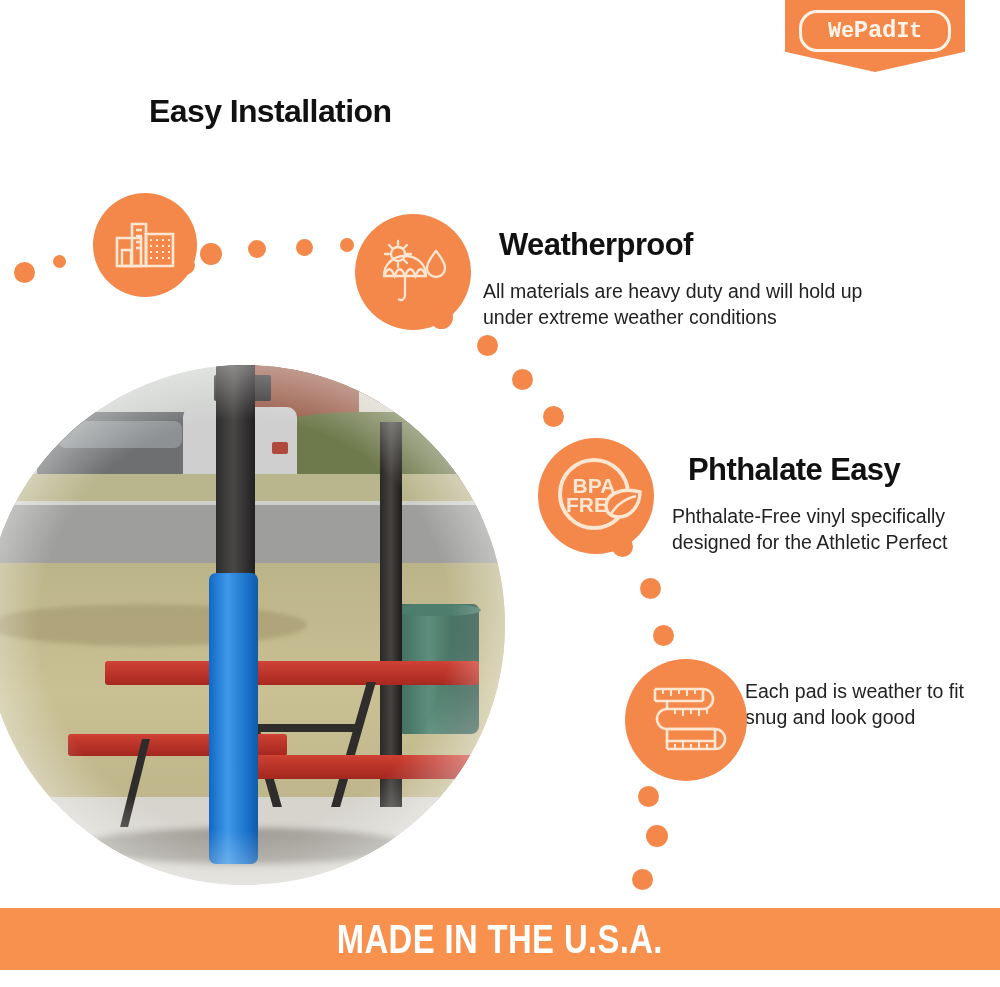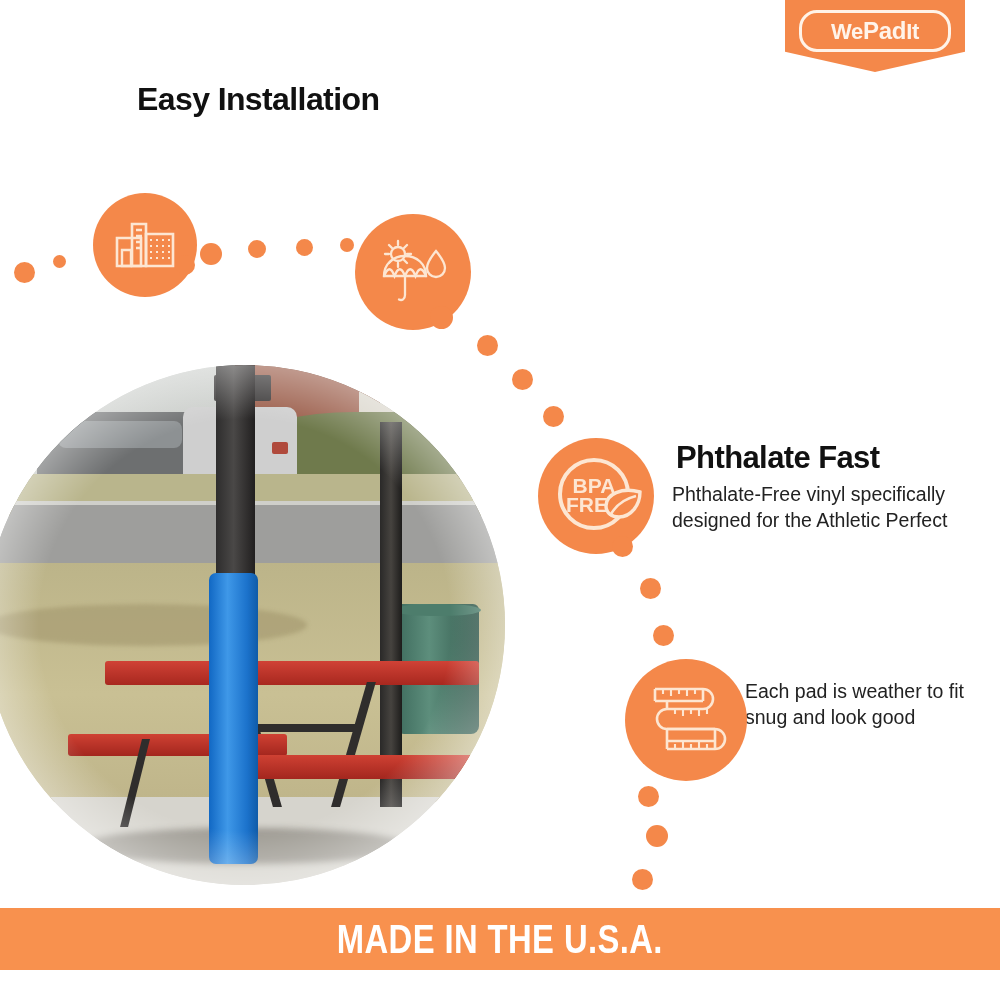--- a/index.html
+++ b/index.html
@@ -5,27 +5,27 @@
   html,body{margin:0;padding:0;background:#ffffff;}
   body{width:1000px;height:987px;overflow:hidden;font-family:"Liberation Sans",sans-serif;color:#111;}
   #page{position:relative;width:1000px;height:987px;background:#fff;overflow:hidden;}
 
   
   .logo-wrap{position:absolute;left:785px;top:0;width:180px;height:72px;}
   .logo-shape{position:absolute;inset:0;background:#F4884A;
      -webkit-clip-path:polygon(0 0,100% 0,100% 72%,50% 100%,0 72%);
      clip-path:polygon(0 0,100% 0,100% 72%,50% 100%,0 72%);}
   .logo-inner{position:absolute;left:14px;top:10px;right:14px;height:36px;border:3px solid #FFF3E8;border-radius:18px;
-     display:flex;align-items:center;justify-content:center;}
+     display:flex;align-items:center;justify-content:center;font-family:Liberation Mono, monospace;}
   .logo-text{font-size:22px;font-weight:700;color:#FFF4EA;letter-spacing:-.3px;line-height:1;white-space:nowrap;}
   .logo-text .b{font-weight:800;font-size:24px;}
 
   
   .feat{position:absolute;}
-  .feat h2{margin:4px;font-size:31px;font-weight:800;letter-spacing:-.6px;color:#111;line-height:1.1;}
+  .feat h2{margin:16px;font-size:31px;font-weight:800;letter-spacing:-.6px;color:#111;line-height:1.1;}
   .feat p{margin:6px 0 0 0;font-size:19.5px;line-height:1.35;color:#222;font-weight:400;}
 
   #f-install{left:133px;top:78px;width:420px;}
   #f-install h2{font-size:32px;}
   #f-weather{left:483px;top:212px;width:430px;}
   #f-phthalate{left:672px;top:437px;width:300px;}
   #f-fit{left:745px;top:672px;width:240px;}
 
   
   .icon-circle{position:absolute;border-radius:50%;background:#F4884A;display:flex;align-items:center;justify-content:center;}
@@ -88,23 +88,27 @@
     <div class="logo-shape"></div>
     <div class="logo-inner">
       <div class="logo-text"><span>We</span><span class="b">Pad</span><span>It</span></div>
     </div>
   </div>
 
   <div class="feat" id="f-install">
     <h2>Easy Installation</h2>
   </div>
 
+  <div class="feat" id="f-weather">
+    <h2>Weatherproof</h2>
+    <p>All materials are heavy duty and will hold up under extreme weather conditions</p>
+  </div>
 
   <div class="feat" id="f-phthalate">
-    <h2>Phthalate Fast</h2>
+    <h2>Phthalate Easy</h2>
     <p>Phthalate-Free vinyl specifically designed for the Athletic Perfect</p>
   </div>
 
   <div class="feat" id="f-fit">
     <p>Each pad is weather to fit snug and look good</p>
   </div>
 
   <div class="icon-circle" id="ic-install">
     <svg width="62" height="52" viewBox="0 0 62 52" fill="none" stroke="#FDE6D2" stroke-width="2.6">
       <path d="M3 19h24v28H3z"></path>

